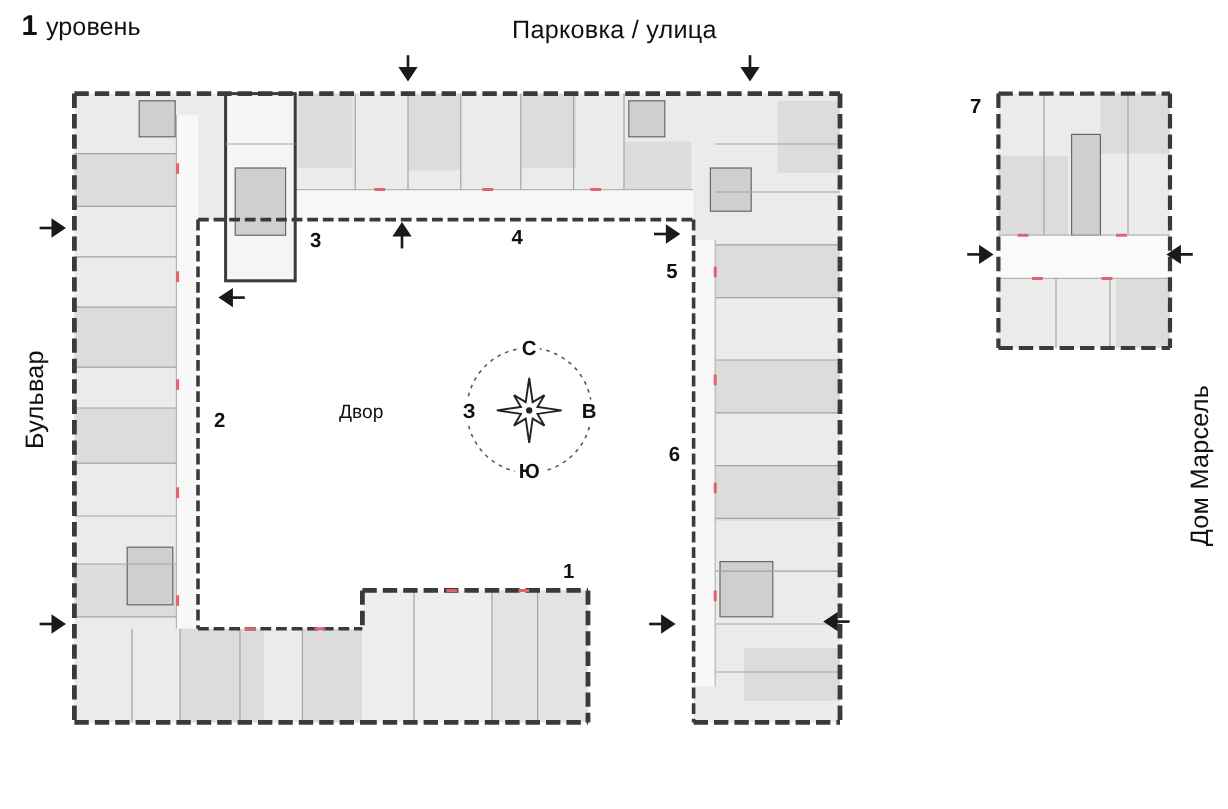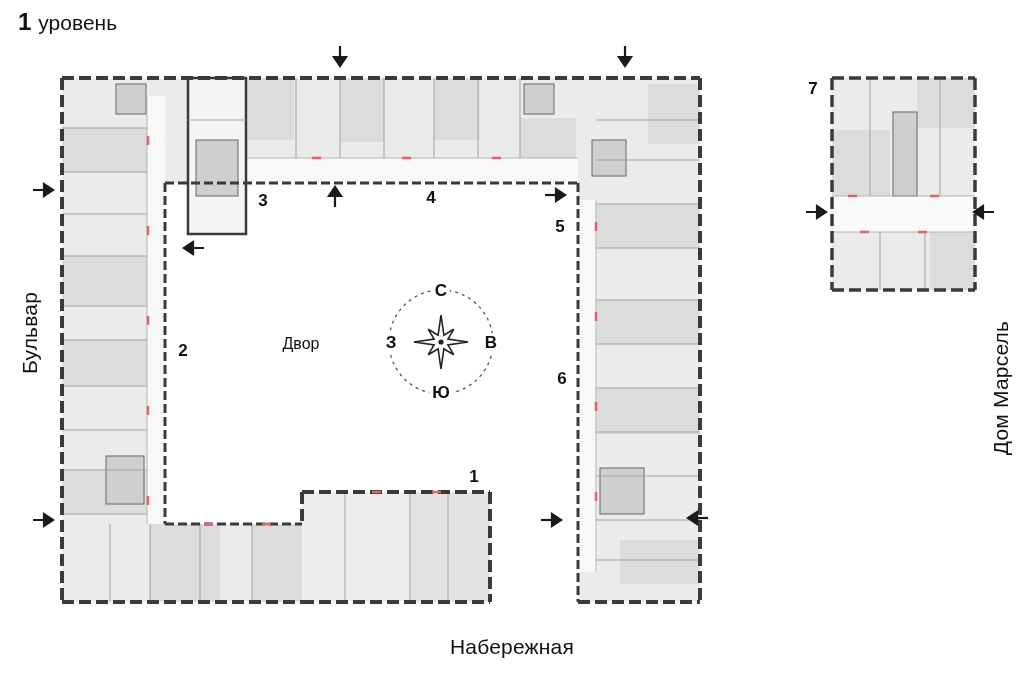--- a/index.html
+++ b/index.html
@@ -1,17 +1,17 @@
 <!DOCTYPE html>
 <html><head>
 <meta charset="utf-8">
 <style>
   html,body{margin:0;padding:0;background:#ffffff;}
   #page{position:relative;width:1023px;height:674px;background:#ffffff;overflow:hidden;
-        font-family:"Liberation Sans", sans-serif;color:#111;border-radius:28px;}
+        font-family:"Liberation Sans", sans-serif;color:#111;}
   #plan-svg{position:absolute;left:0;top:0;}
   .abs{position:absolute;white-space:nowrap;}
   .title{left:18px;top:8px;font-size:21px;}
   .title .num{font-weight:700;font-size:24px;margin-right:7px;}
   .street-label{font-size:21px;font-weight:500;letter-spacing:.2px;}
   .center{transform:translate(-50%,-50%);}
   .vert{transform:translate(-50%,-50%) rotate(-90deg);}
   .section-num{font-weight:700;font-size:17px;transform:translate(-50%,-50%);}
   .compass-letter{font-weight:700;font-size:17px;background:#fff;padding:0 3px;
                   transform:translate(-50%,-50%);}
@@ -158,24 +158,24 @@
       <circle cx="441" cy="342" r="52" fill="none" stroke="#555" stroke-width="1.3" stroke-dasharray="3 4"></circle>
       <polygon points="441,315 443.9,335.1 453.7,329.3 447.9,339.1 468,342 447.9,344.9 453.7,354.7 443.9,348.9 441,369 438.1,348.9 428.3,354.7 434.1,344.9 414,342 434.1,339.1 428.3,329.3 438.1,335.1" fill="#ffffff" stroke="#222" stroke-width="1.6"></polygon>
       <circle cx="441" cy="342" r="2.6" fill="#222"></circle>
     </g>
   </svg>
 
   <div class="abs title">
     <span class="num">1</span><span>уровень</span>
   </div>
 
+  <div class="abs street-label center" style="left:512px;top:26px;">Парковка / улица</div>
 
   <div class="abs street-label vert" style="left:30px;top:333px;">Бульвар</div>
 
-  <div class="abs street-label center" style="left:512px;top:647px;">Набережная</div>
 
   <div class="abs street-label vert" style="left:1001px;top:388px;">Дом Марсель</div>
 
   <div class="abs courtyard" style="left:301px;top:344px;">Двор</div>
 
   <div class="abs section-num" style="left:474px;top:477px;">1</div>
   <div class="abs section-num" style="left:183px;top:351px;">2</div>
   <div class="abs section-num" style="left:263px;top:201px;">3</div>
   <div class="abs section-num" style="left:431px;top:198px;">4</div>
   <div class="abs section-num" style="left:560px;top:227px;">5</div>

